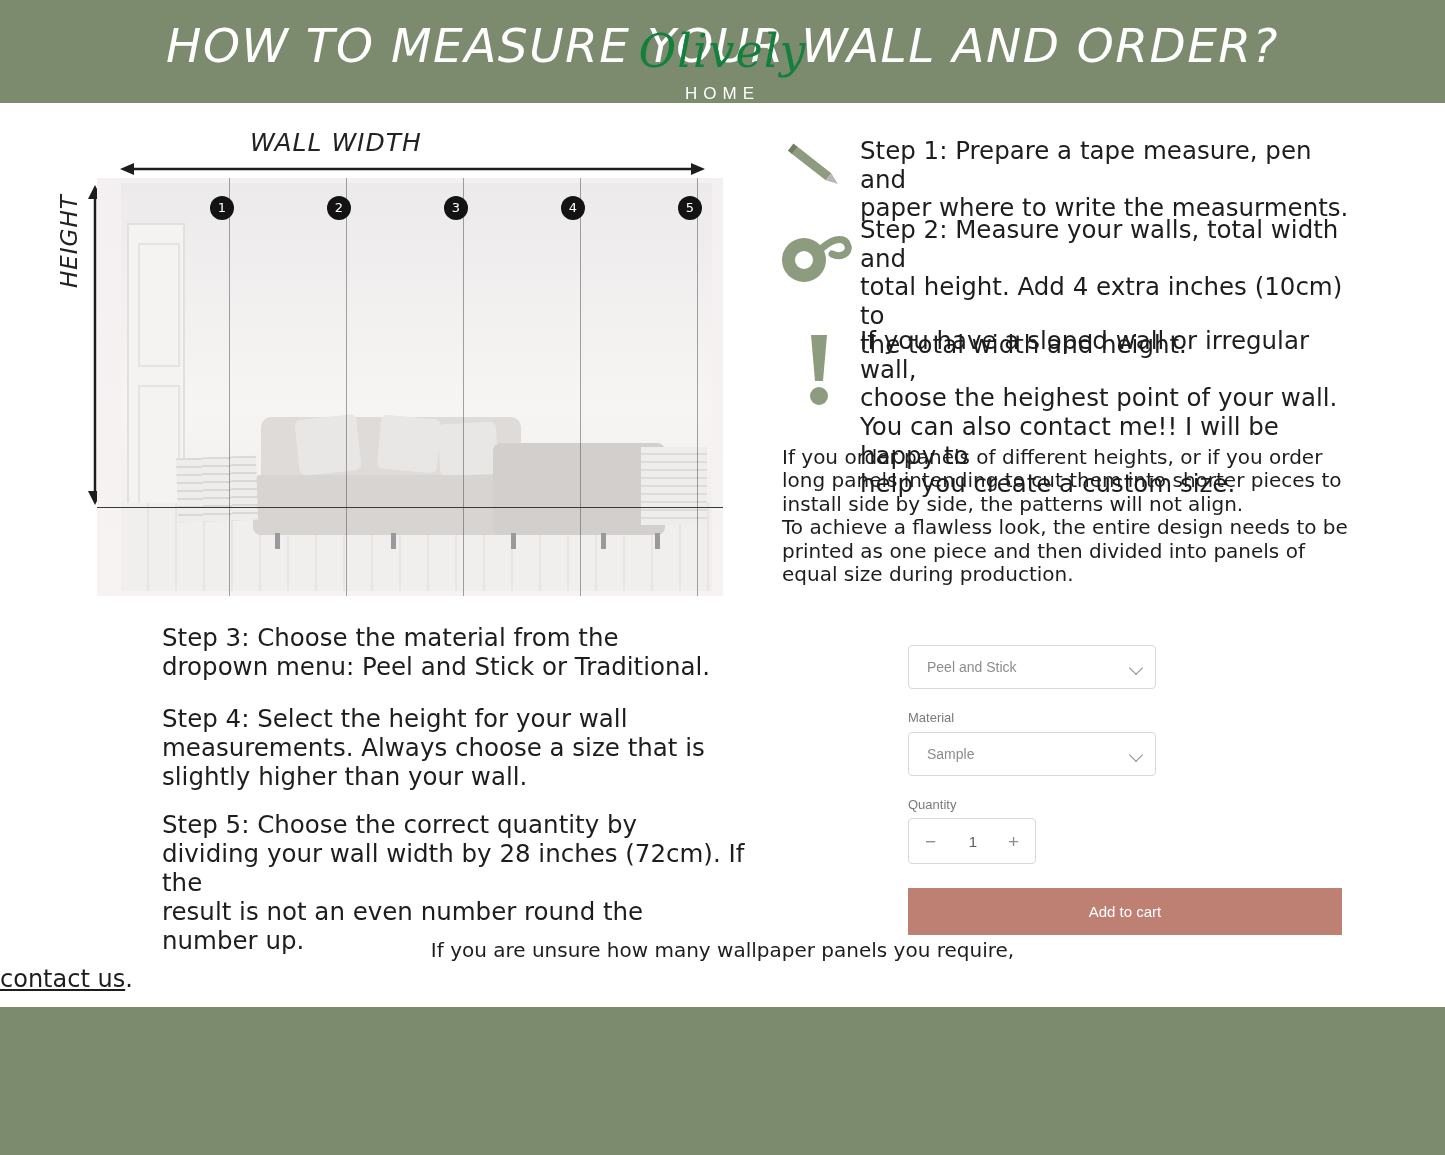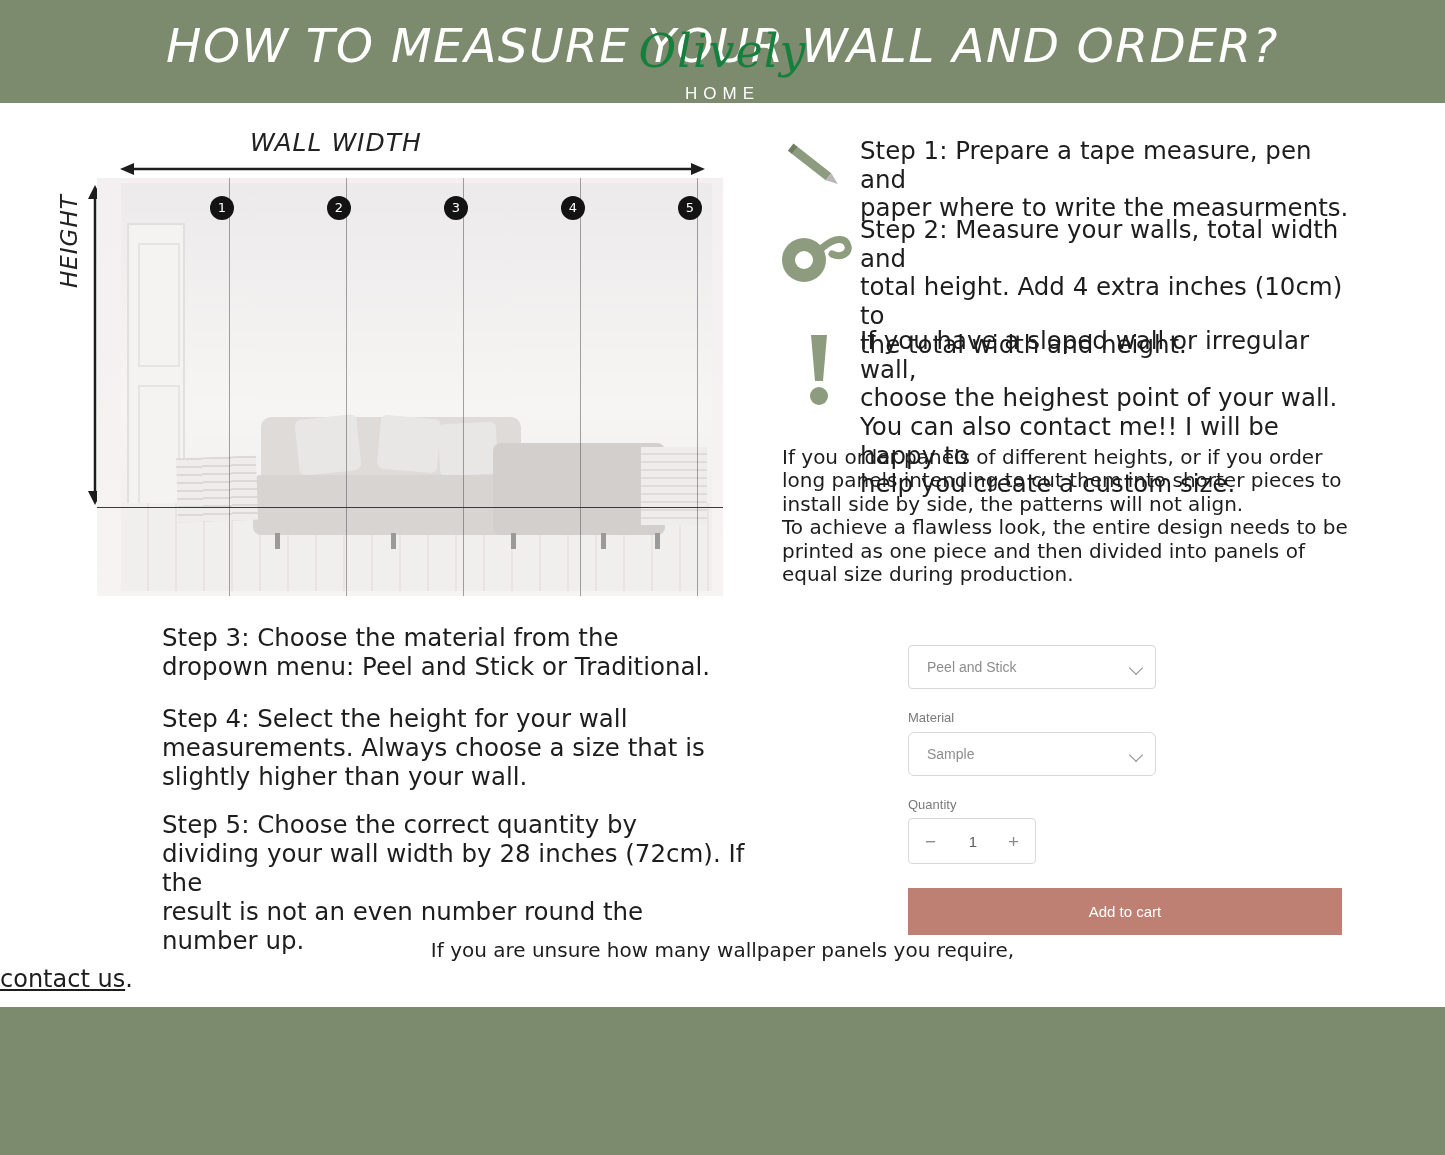--- a/index.html
+++ b/index.html
@@ -469,21 +469,21 @@
 result is not an even number round the
 number up.</div>
 
   <div class="form-label" style="left:908px; top:648px;">Size</div>
   <div class="select-box" style="top:645px;">
     <span class="select-value">Peel and Stick</span>
     <span class="chev"></span>
   </div>
 
   <div class="form-label" style="left:908px; top:710px;">Material</div>
-  <div class="select-box" style="top:732px;border-radius:6px;">
+  <div class="select-box" style="top:732px;">
     <span class="select-value">Sample</span>
     <span class="chev"></span>
   </div>
 
   <div class="form-label" style="left:908px; top:797px;">Quantity</div>
   <div class="qty-box">
     <span class="qty-minus">−</span>
     <span class="qty-val">1</span>
     <span class="qty-plus">+</span>
   </div>

